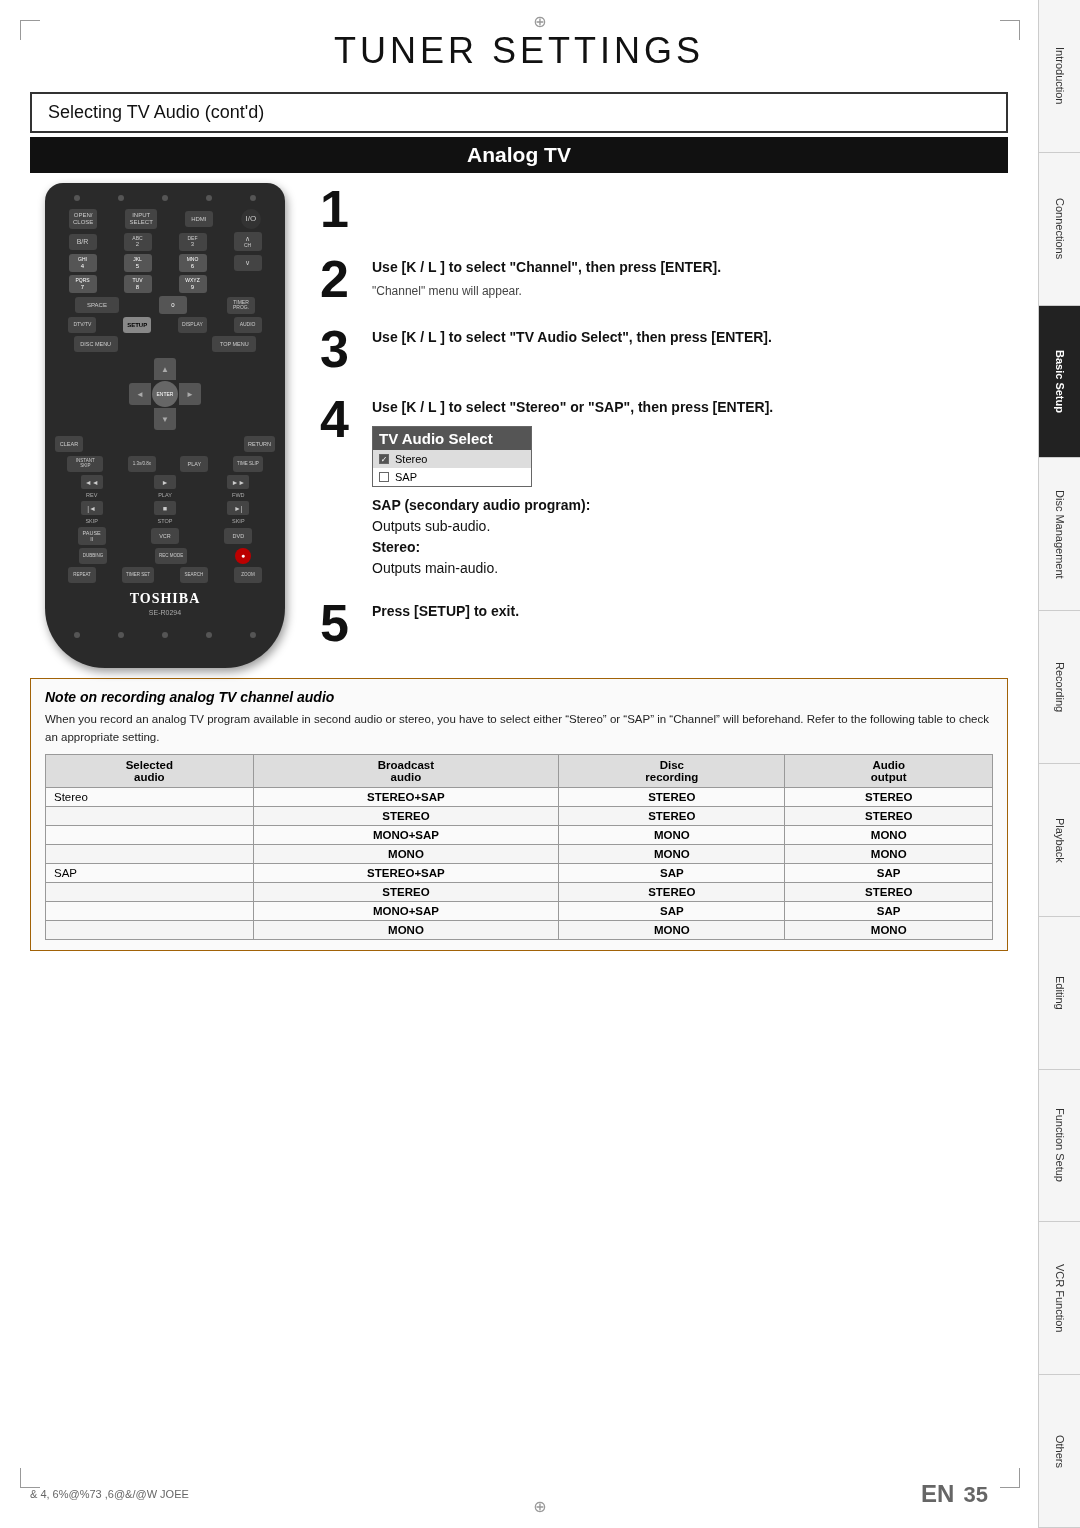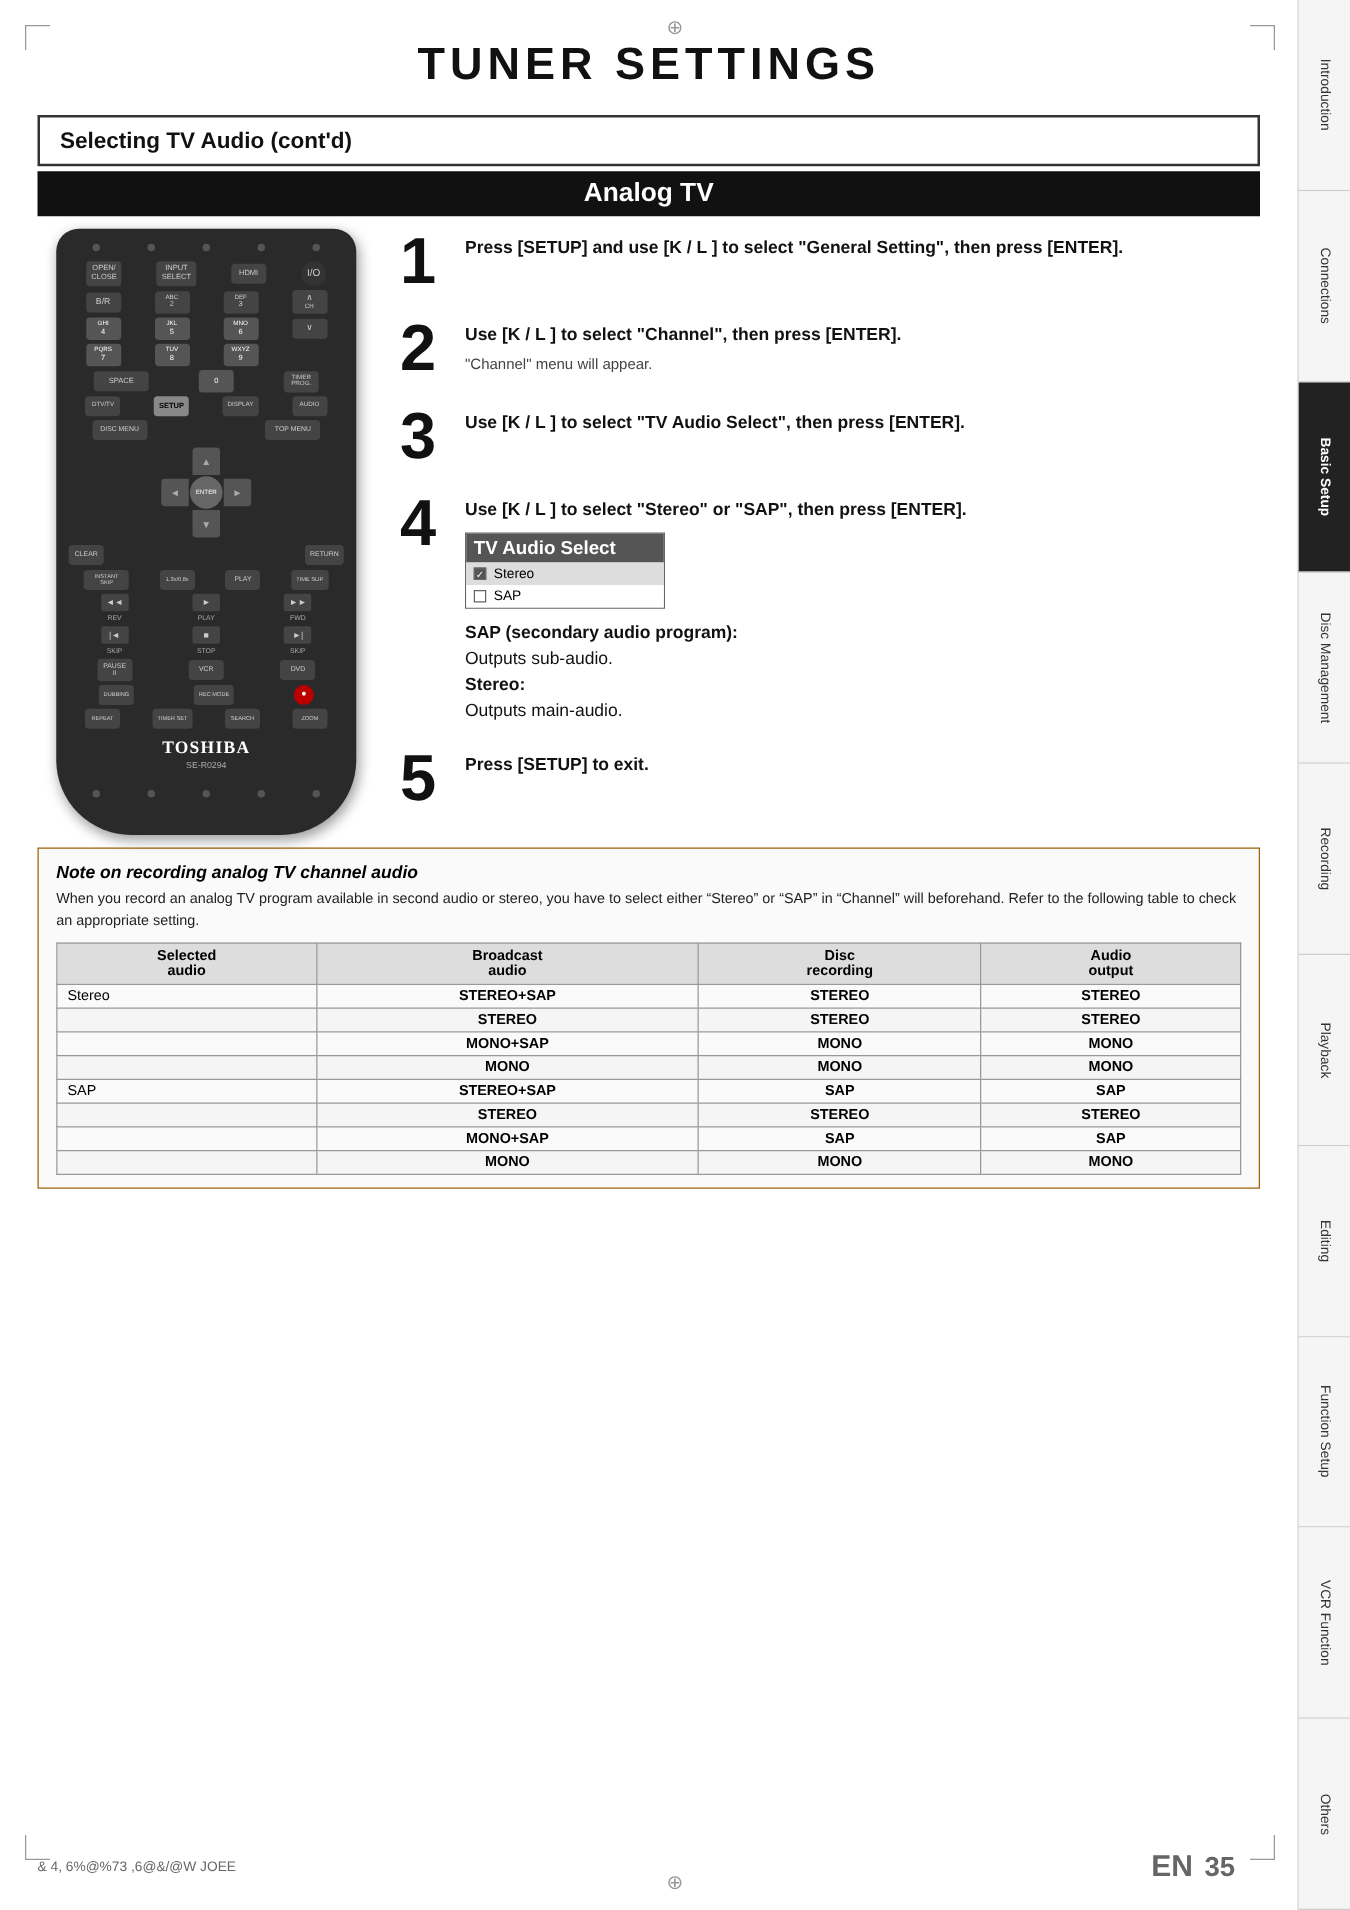--- a/index.html
+++ b/index.html
@@ -50,33 +50,33 @@
       top: 0;
       right: 42px;
       bottom: 0;
       padding: 0;
     }
 
     
     .page-title {
       text-align: center;
       font-size: 36px;
-      font-weight: bold;
+      font-weight: normal;
       letter-spacing: 4px;
       padding: 30px 0 20px 0;
       color: #111;
     }
 
     
     .section-header {
       border: 2px solid #333;
       padding: 8px 16px;
       margin: 0 30px 0 30px;
       font-size: 18px;
-      font-weight: bold;
+      font-weight: normal;
       color: #111;
       background: #fff;
     }
 
     
     .analog-tv-bar {
       background: #111;
       color: #fff;
       text-align: center;
       font-size: 21px;
@@ -618,25 +618,20 @@
             <span></span>
             <span></span>
         </div>
       </div>
     </div>
 
     <div class="steps-col">
 
       <div class="step">
         <div class="step-number">1</div>
-        <div class="step-content">
-          <p>
-            <strong>Press [SETUP] and use [K / L ] to select "General Setting", then press [ENTER].</strong>
-          </p>
-        </div>
       </div>
 
       <div class="step">
         <div class="step-number">2</div>
         <div class="step-content">
           <p>
             <strong>Use [K / L ] to select "Channel", then press [ENTER].</strong>
           </p>
           <p class="sub-note">"Channel" menu will appear.</p>
         </div>

